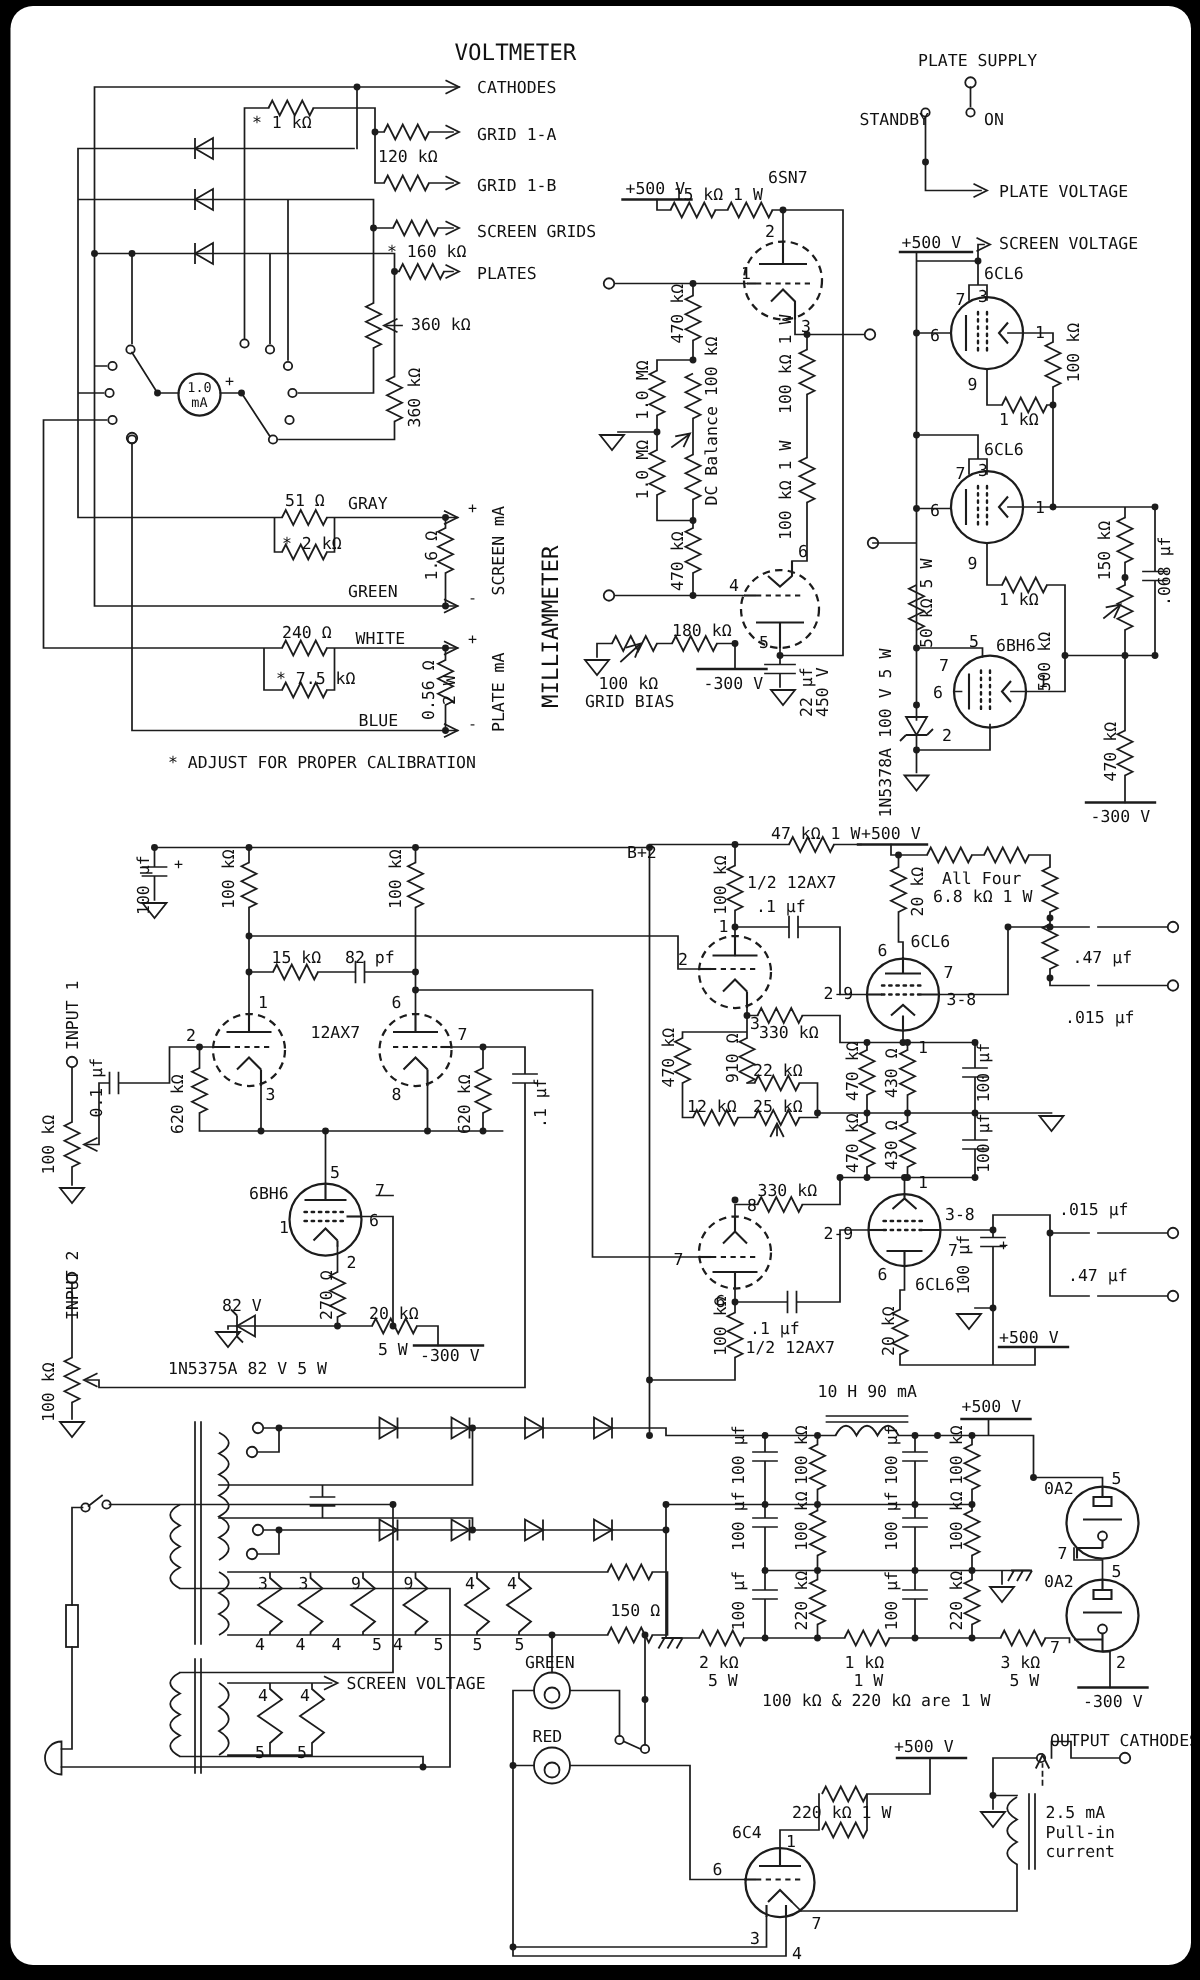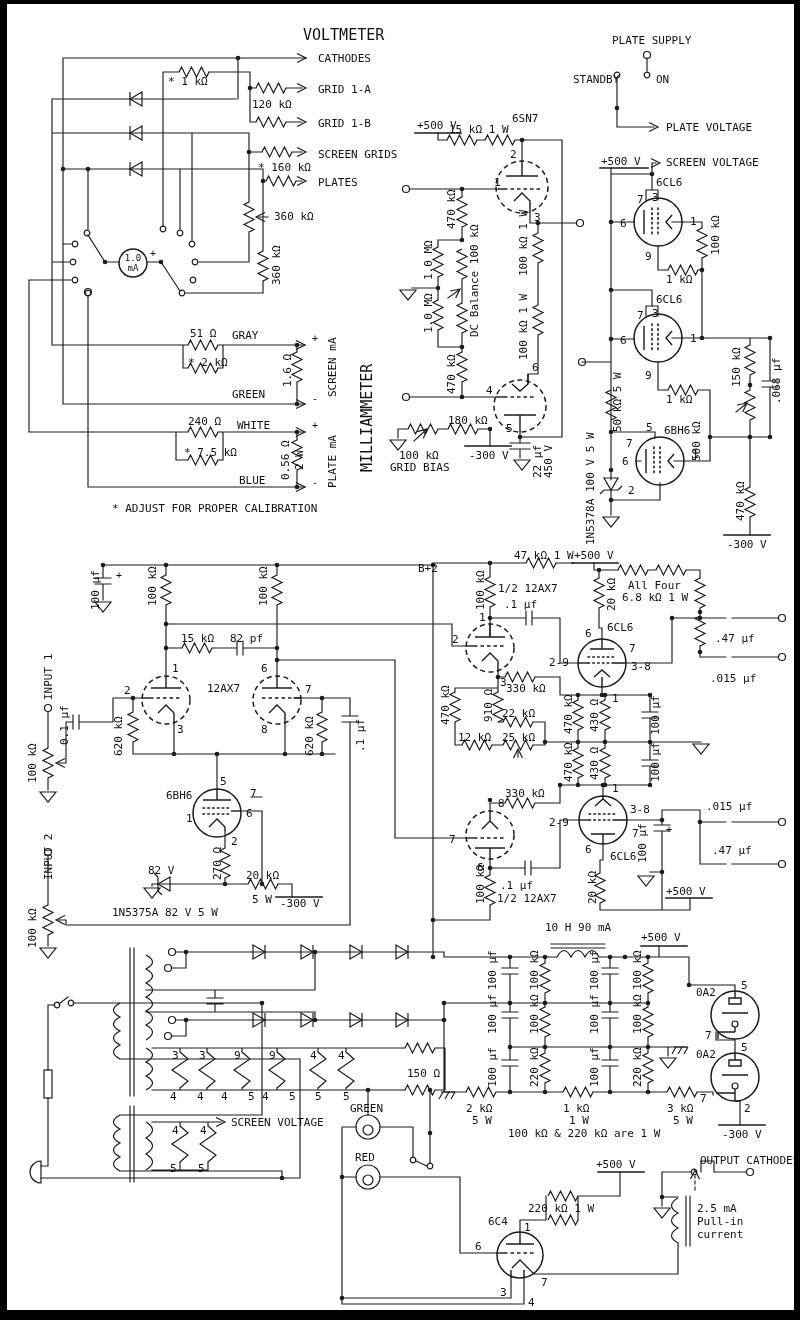--- a/index.html
+++ b/index.html
@@ -1,17 +1,17 @@
 <!DOCTYPE html>
 <html><head>
 <meta charset="utf-8">
 <style>
   html,body{margin:0;padding:0;background:#000;}
   #frame{position:relative;width:800px;height:1320px;background:#000;}
-  #paper{position:absolute;left:7px;top:4px;width:787px;height:1306px;background:#fff;}
+  #paper{position:absolute;left:7px;top:4px;width:787px;height:1306px;background:#fff;border-radius:15px;}
   svg{position:absolute;left:0;top:0;}
   .w{fill:none;stroke:#1c1c1c;stroke-width:1.15;stroke-linecap:square;}
   .sym{fill:none;stroke:#1c1c1c;stroke-width:1.2;}
   .tube{fill:none;stroke:#1c1c1c;stroke-width:1.5;}
   .dc{stroke-dasharray:5 3.5;}
   .tin{fill:none;stroke:#1c1c1c;stroke-width:1.4;}
   .tgrid{fill:none;stroke:#1c1c1c;stroke-width:1.3;stroke-dasharray:3.5 3;}
   .tdots{fill:none;stroke:#1c1c1c;stroke-width:1.6;stroke-dasharray:1.6 3.2;stroke-linecap:round;}
   .dash{stroke-dasharray:3 3;}
   #labels-layer text{font-family:"DejaVu Sans Mono","Liberation Mono",monospace;fill:#111;}

